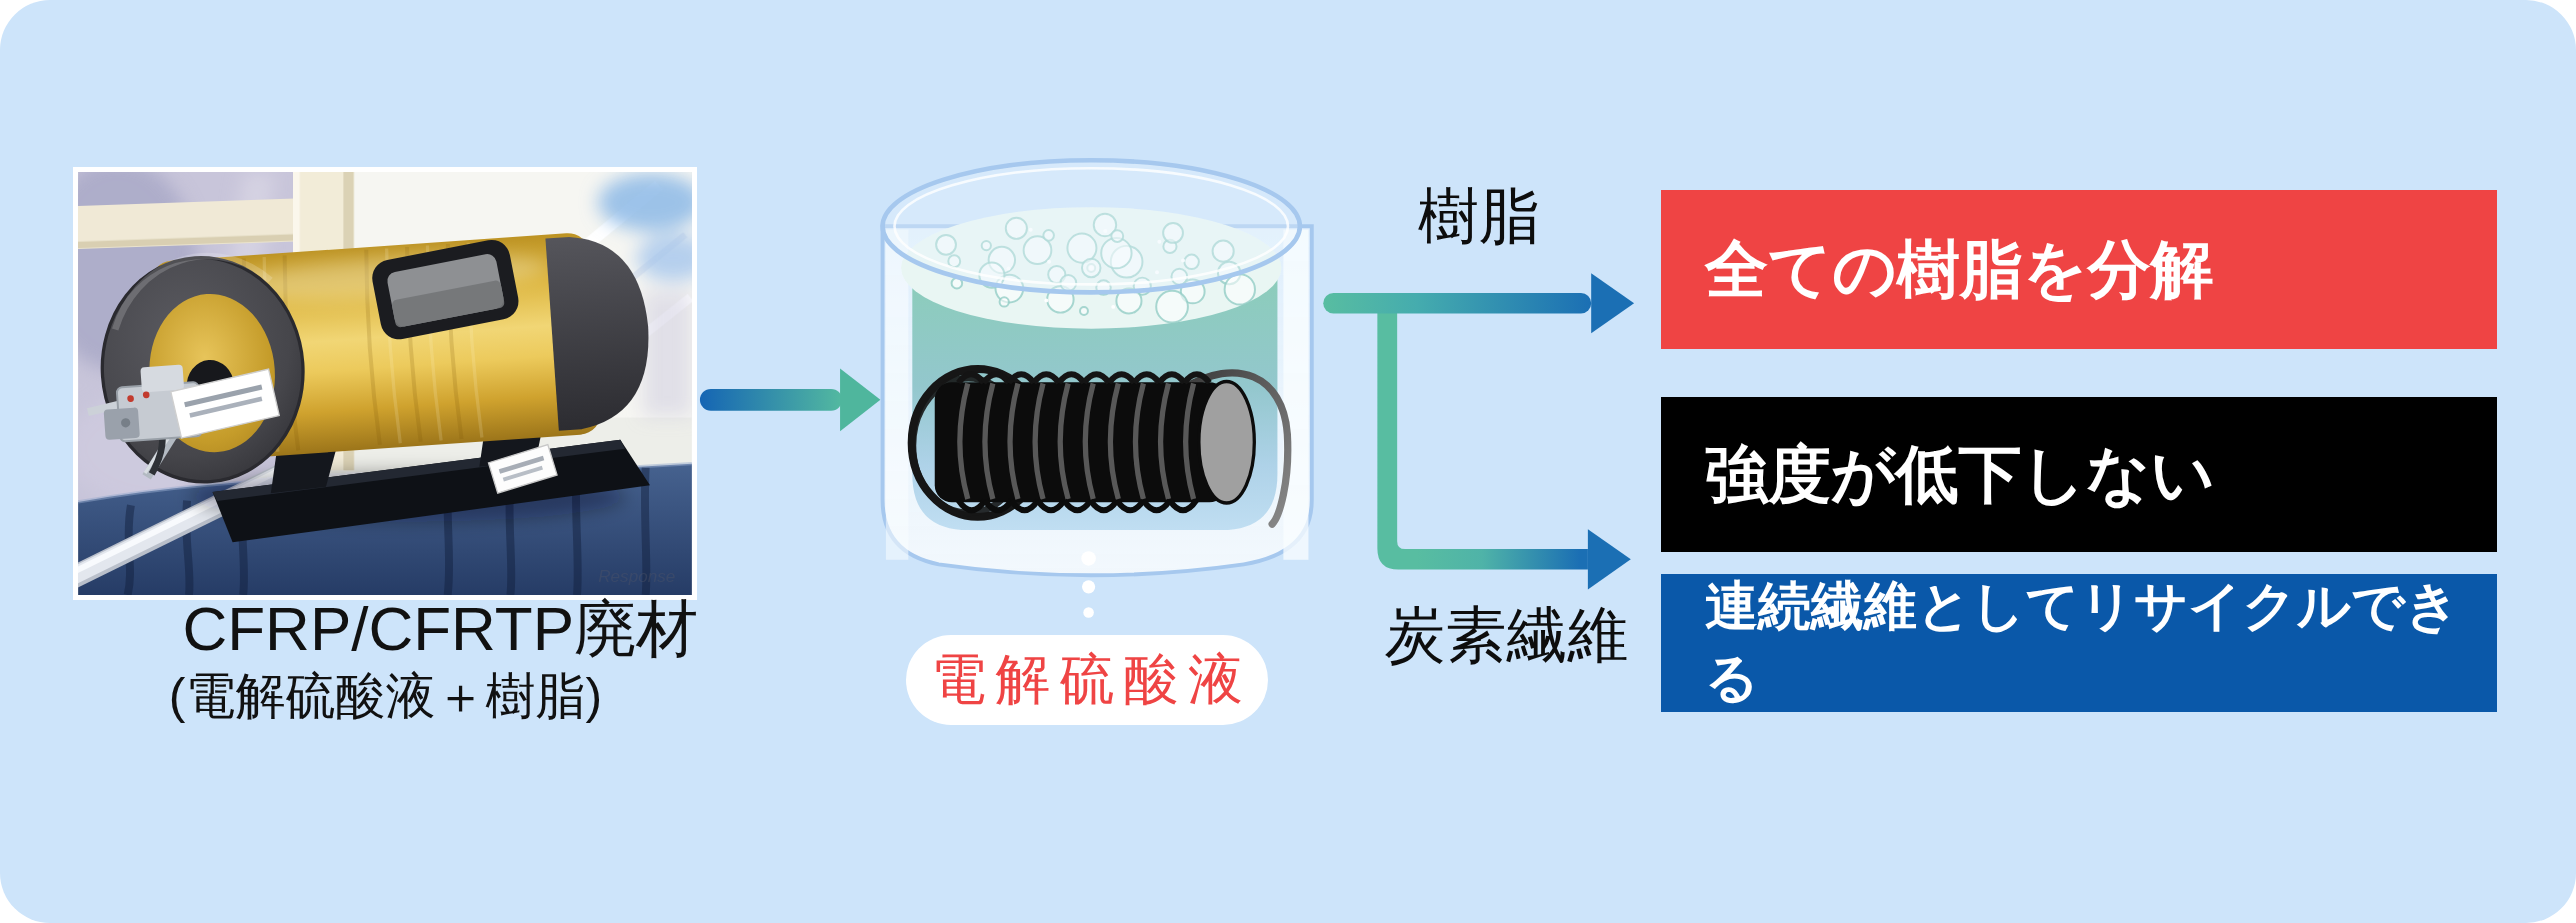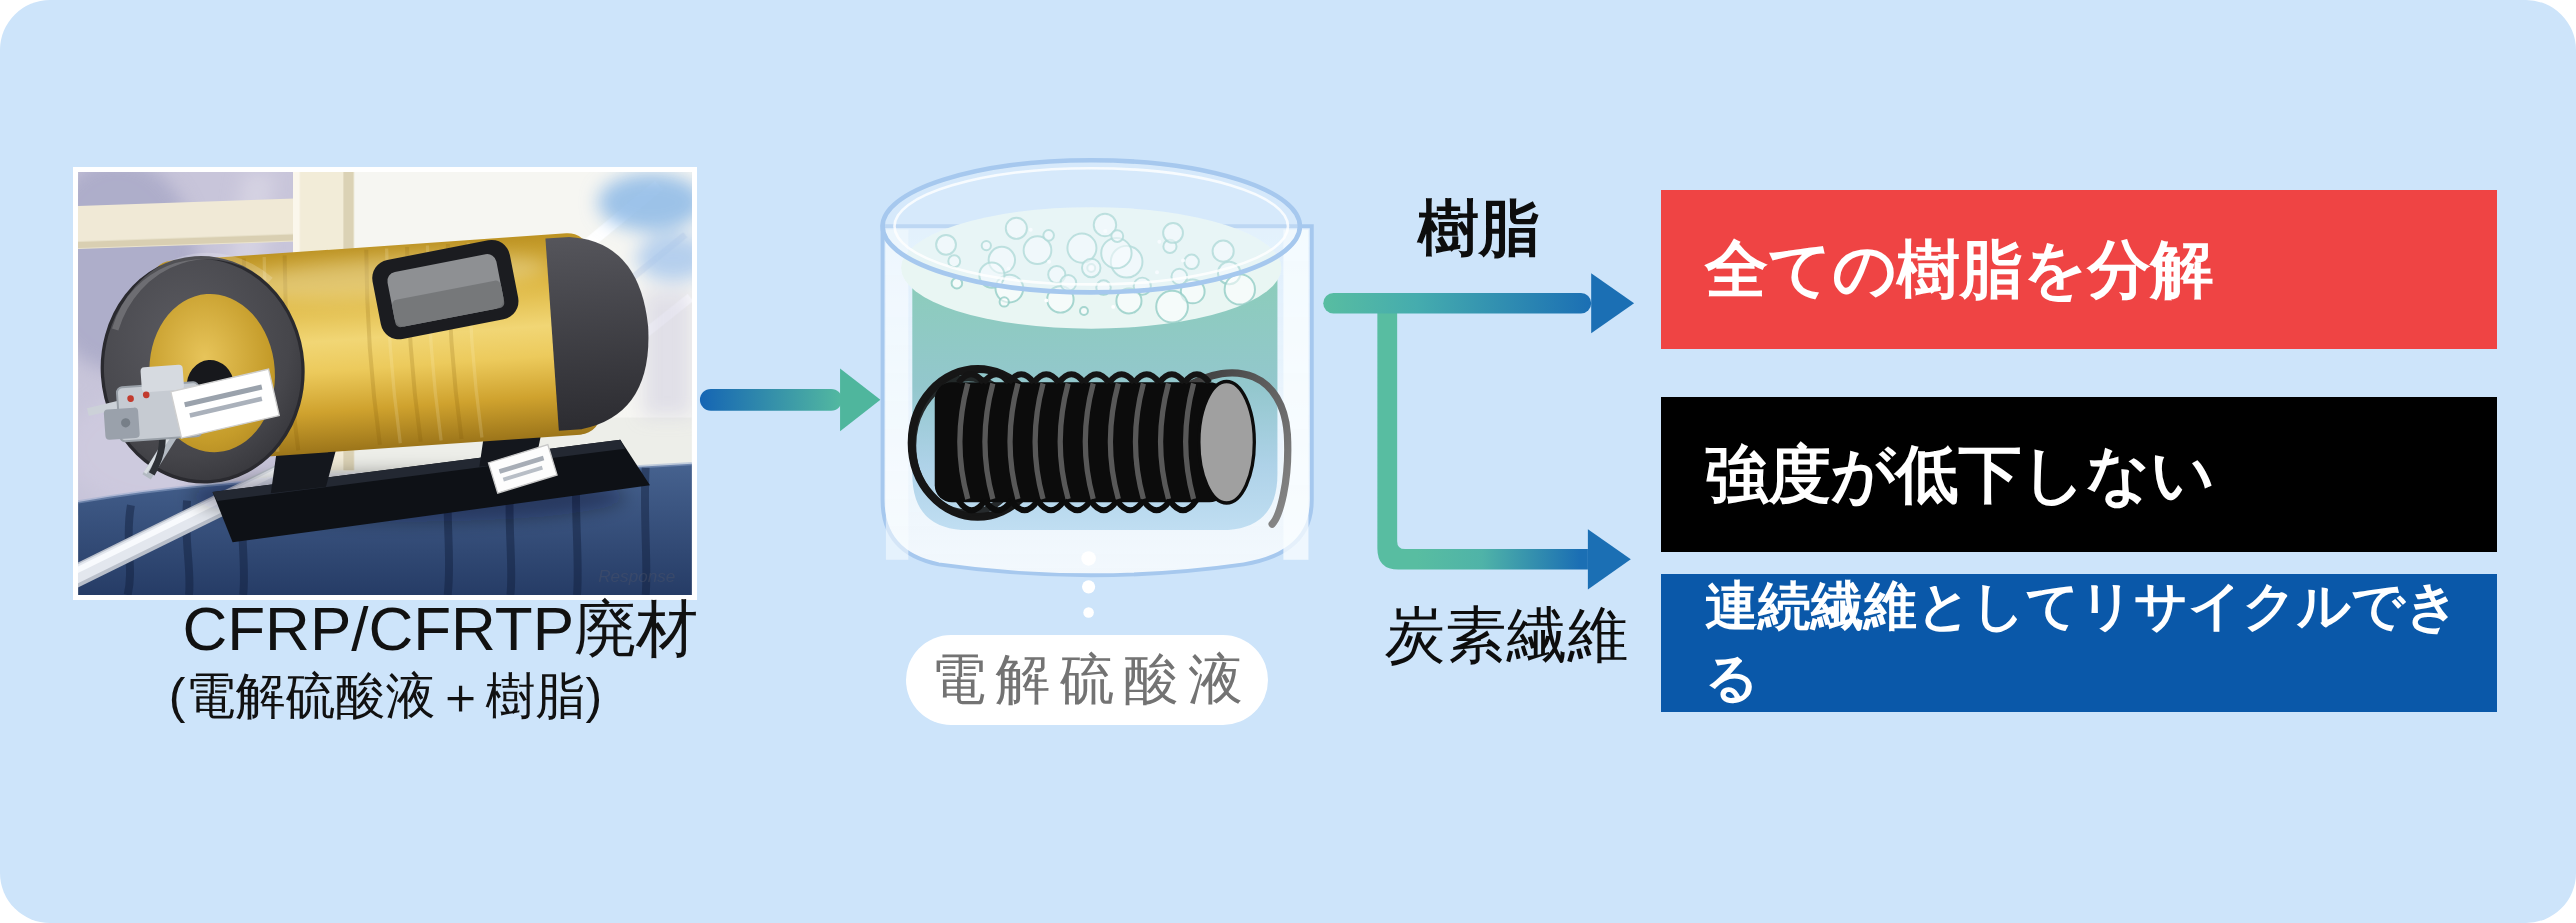--- a/index.html
+++ b/index.html
@@ -9,24 +9,24 @@
          background:#cde4fa;border-radius:50px;}
   .abs{position:absolute;}
   .photo-frame{left:73px;top:167px;width:614px;height:423px;
                background:#fff;border:5.3px solid #ffffff;}
   .caption1{left:73px;top:596px;width:625px;text-align:right;
             font-size:62px;line-height:1.05;color:#111;}
   .caption2{left:73px;top:670px;width:625px;text-align:center;
             font-size:50px;line-height:1.05;color:#111;}
   .pill{left:906px;top:635px;width:362px;height:90px;background:#ffffff;
         border-radius:45px;display:flex;align-items:center;justify-content:center;}
-  .pill span{font-size:55px;letter-spacing:9.2px;font-weight:500;color:#737373;
+  .pill span{font-size:55px;letter-spacing:9.2px;font-weight:500;color:#ef4444;
              transform:translateX(4.6px);}
   .flow-label{font-size:61px;color:#0d0d0d;text-align:center;line-height:1.0;}
-  .lbl-resin{left:1347px;top:198px;width:264px;font-weight:bold;}
+  .lbl-resin{left:1347px;top:186px;width:264px;}
   .lbl-carbon{left:1361px;top:605px;width:291px;}
   .result-box{left:1661px;width:836px;display:flex;align-items:center;
               padding-left:44px;box-sizing:border-box;color:#ffffff;
               font-weight:700;}
   .box-gray{top:190px;height:159px;background:#ef4444;font-size:63px;}
   .box-blue1{top:397px;height:155px;background:#000000;font-size:63px;}
   .box-blue2{top:574px;height:138px;background:#0a58a9;font-size:53px;}
   svg{display:block;}
 </style>
 </head>

